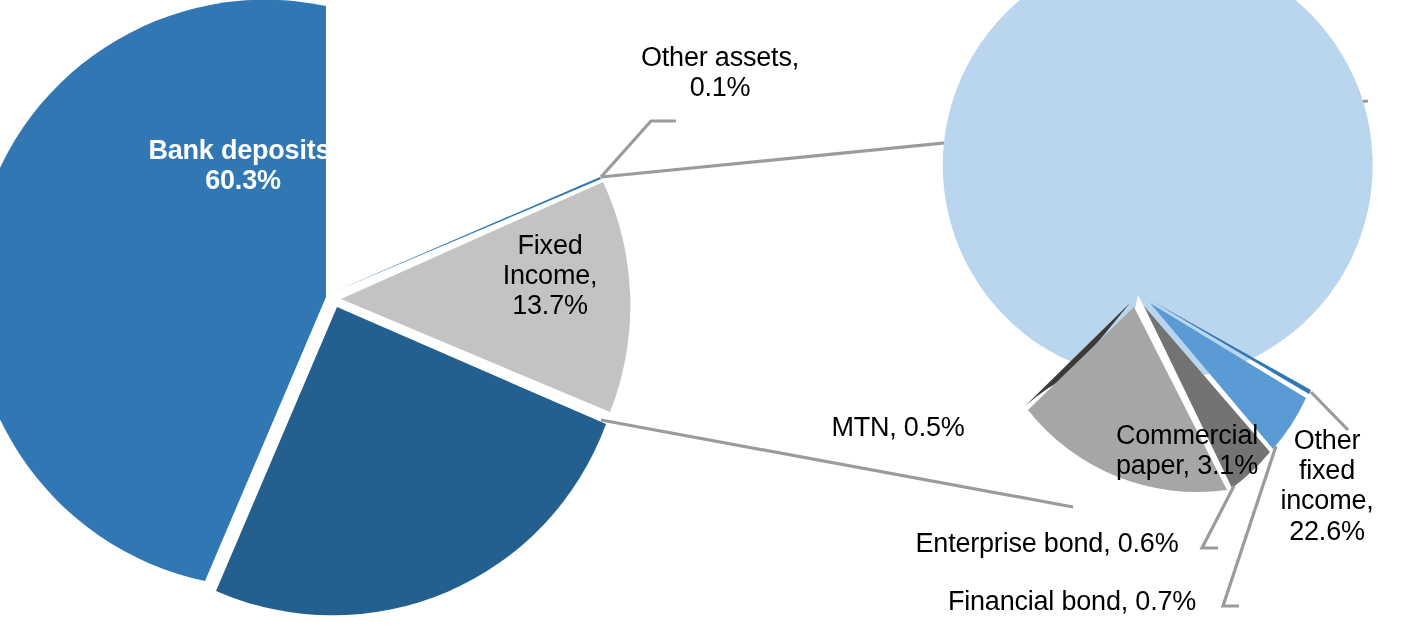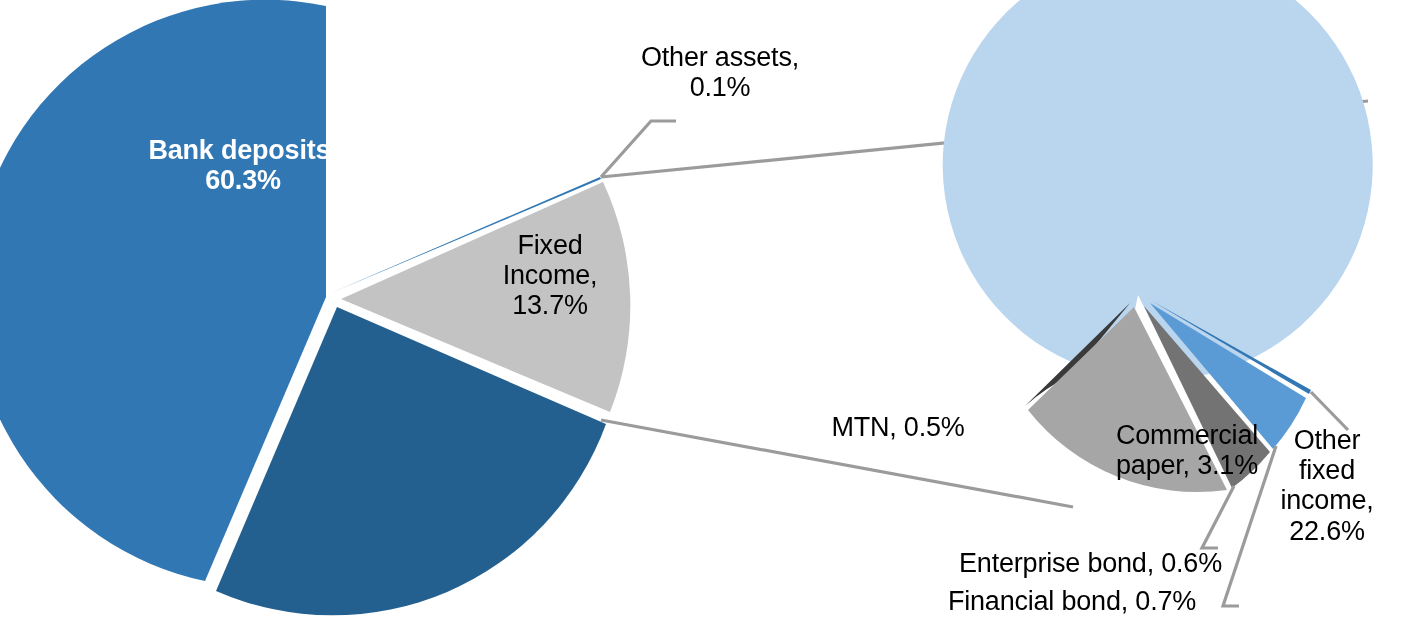--- a/index.html
+++ b/index.html
@@ -125,21 +125,21 @@
 
   <div class="slice-label lbl-dark" style="left:600px; top:42px; width:240px;">Other assets,
 0.1%</div>
 
 
   <div class="slice-label lbl-dark" style="left:808px; top:412px; width:180px;">MTN, 0.5%</div>
 
   <div class="slice-label lbl-dark" style="left:1082px; top:400px; width:210px;margin-top:20px;">Commercial
 paper, 3.1%</div>
 
-  <div class="slice-label lbl-dark" style="left:872px; top:548px; width:350px;text-align:right;">Enterprise bond, 0.6%</div>
+  <div class="slice-label lbl-dark" style="left:872px; top:528px; width:350px;">Enterprise bond, 0.6%</div>
 
   <div class="slice-label lbl-dark" style="left:902px; top:586px; width:340px;">Financial bond, 0.7%</div>
 
   <div class="slice-label lbl-dark" style="left:1252px; top:425px; width:150px;">Other
 fixed
 income,
 22.6%</div>
 
 </div>
 

